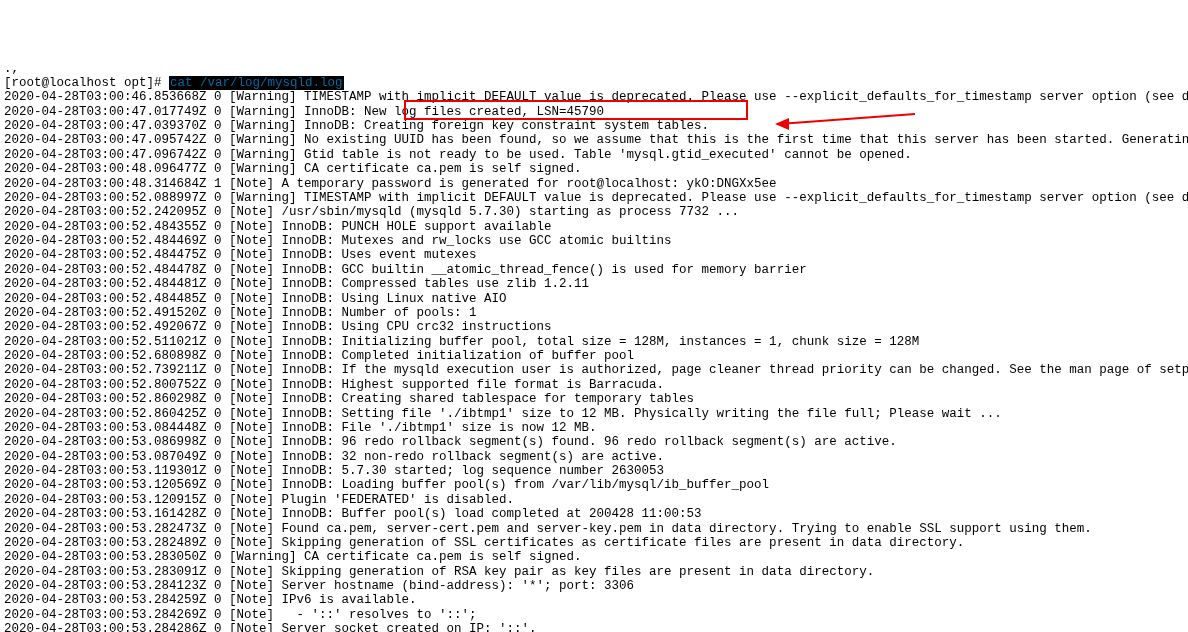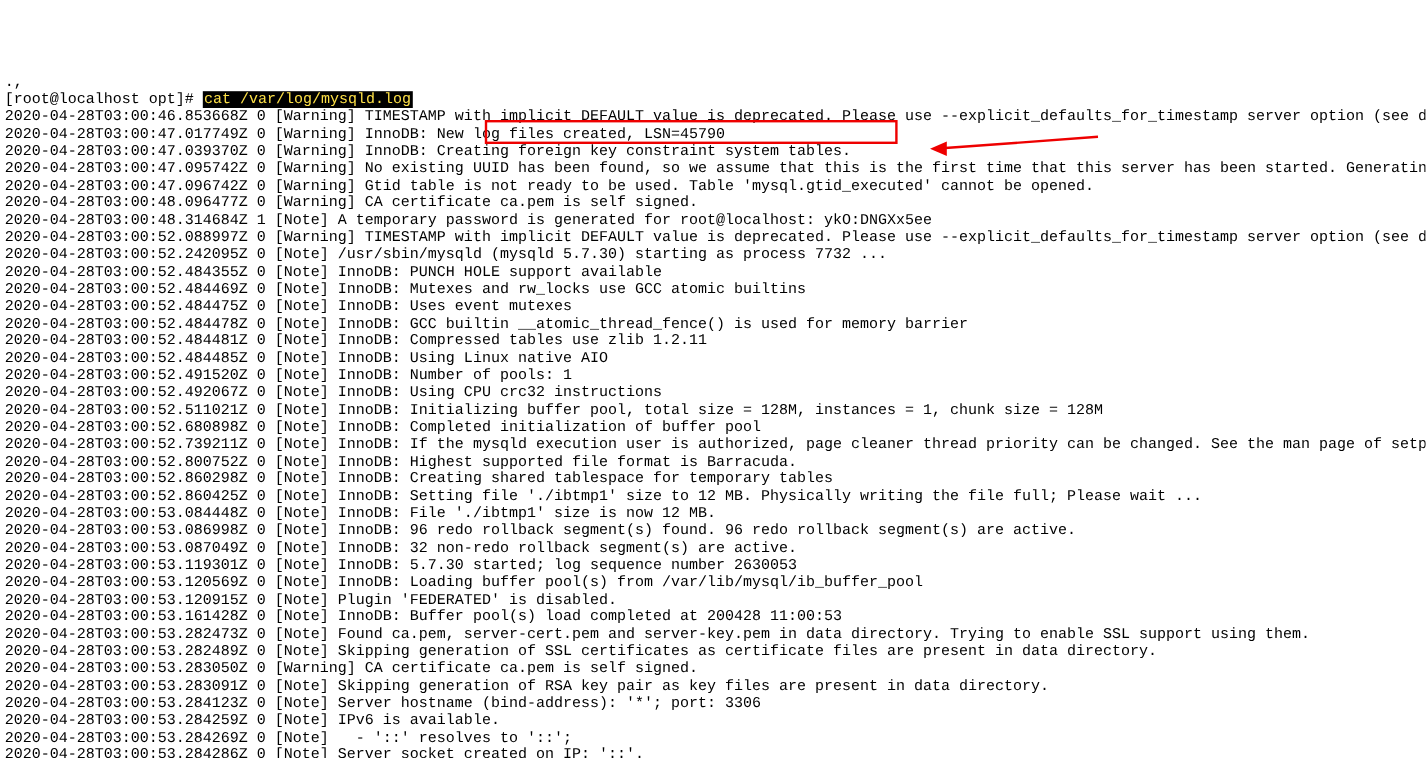--- a/index.html
+++ b/index.html
@@ -7,21 +7,21 @@
     padding: 4px;
     background: #ffffff;
     color: #000000;
     font-family: "Courier New", Consolas, monospace;
     font-size: 12.5px;
     line-height: 1.15;
     white-space: pre;
     overflow-x: hidden;
   }
   .prompt-line { display: block; }
-  .highlight { background: #000; color: #fde047; padding: 0 1px; }
+  .highlight { background: #000; color: #0369a1; padding: 0 1px; }
   .log-line { display: block; position: relative; }
   .highlight-box {
     position: absolute;
     border: 2px solid #e00;
     pointer-events: none;
     top: 100px;
     left: 404px;
     width: 340px;
     height: 16px;
   }

